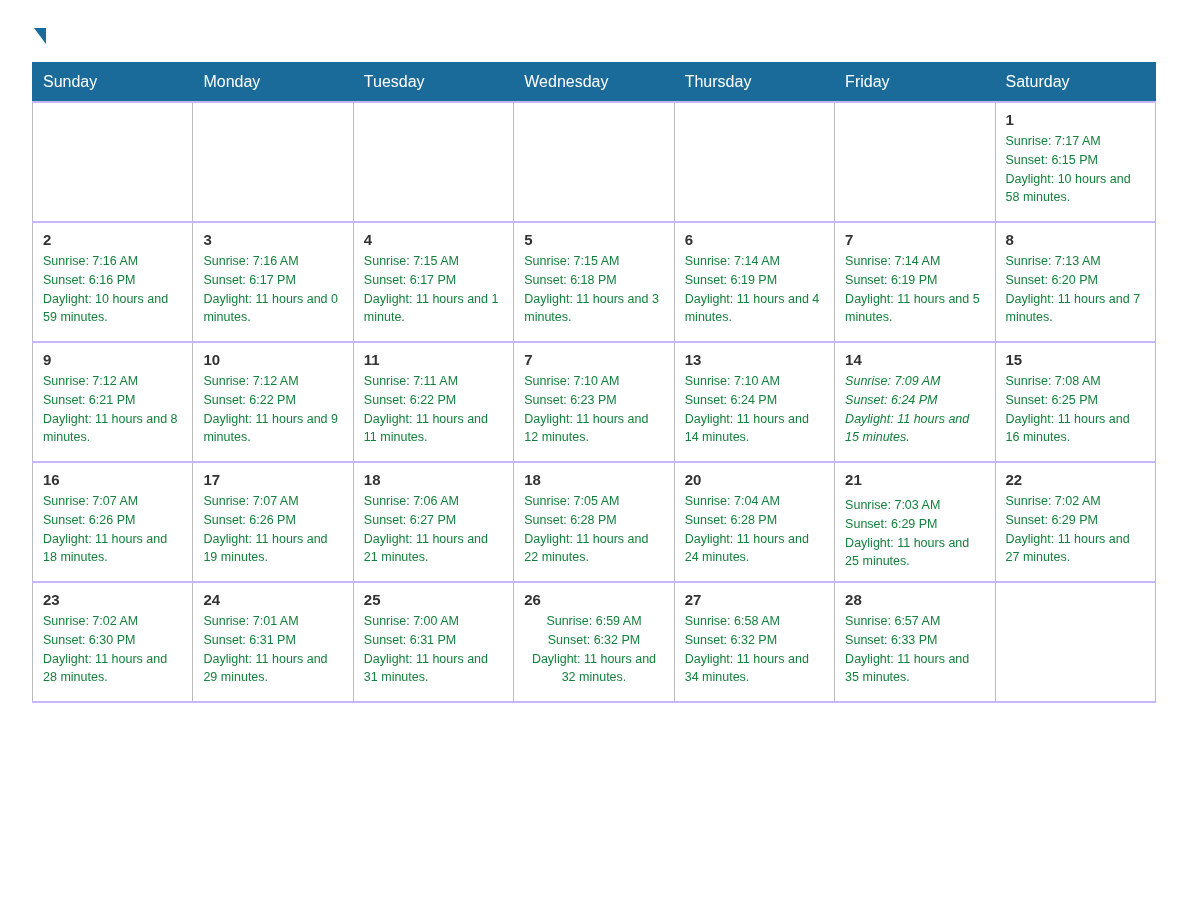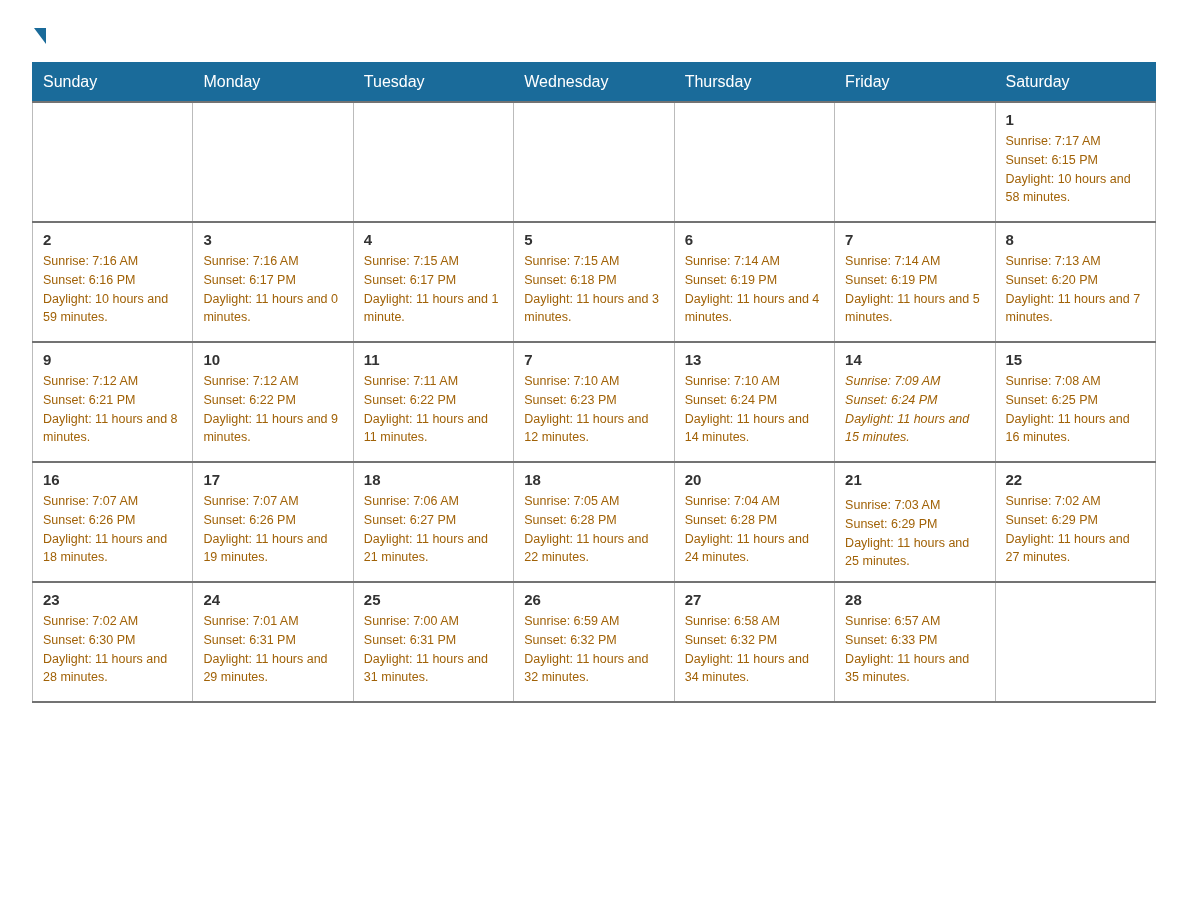--- a/index.html
+++ b/index.html
@@ -76,32 +76,32 @@
       padding: 8px 10px;
       border: 1px solid #bbb;
       width: 14.28%;
       min-height: 110px;
       height: 120px;
       font-size: 13px;
       color: #333;
       background: #fff;
     }
     .calendar tr {
-      border-bottom: 2px solid #737373;
+      border-bottom: 2px solid #c4b5fd;
     }
     .day-number {
       font-size: 15px;
       font-weight: bold;
       display: block;
       margin-bottom: 4px;
     }
     .day-info {
       font-size: 12.5px;
       line-height: 1.5;
-      color: #a16207;
+      color: #15803d;
     }
     .empty-cell {
       background: #f9f9f9;
     }
   </style>
 </head>
 <body>
 
 <div class="header">
   <div class="logo">
@@ -290,21 +290,21 @@
 Daylight: 11 hours and 29 minutes.</div>
         </td>
         <td>
           <span class="day-number">25</span>
           <div class="day-info" style="white-space: pre-line;">Sunrise: 7:00 AM
 Sunset: 6:31 PM
 Daylight: 11 hours and 31 minutes.</div>
         </td>
         <td>
           <span class="day-number">26</span>
-          <div class="day-info" style="white-space: pre-line;">Sunrise: 6:59 AM
+          <div class="day-info" style="white-space: pre-line; text-align: center;">Sunrise: 6:59 AM
 Sunset: 6:32 PM
 Daylight: 11 hours and 32 minutes.</div>
         </td>
         <td>
           <span class="day-number">27</span>
           <div class="day-info" style="white-space: pre-line;">Sunrise: 6:58 AM
 Sunset: 6:32 PM
 Daylight: 11 hours and 34 minutes.</div>
         </td>
         <td>

